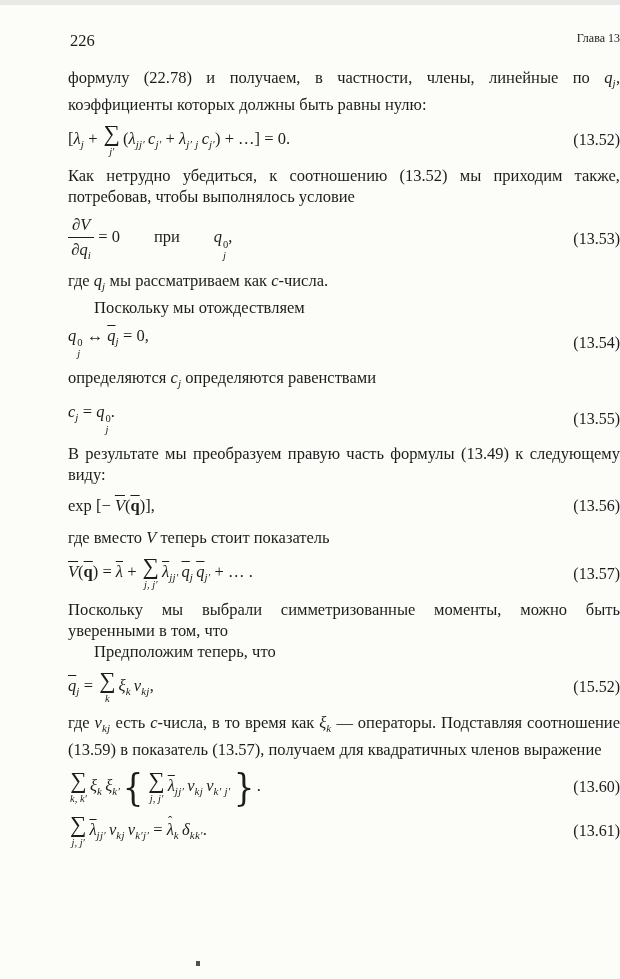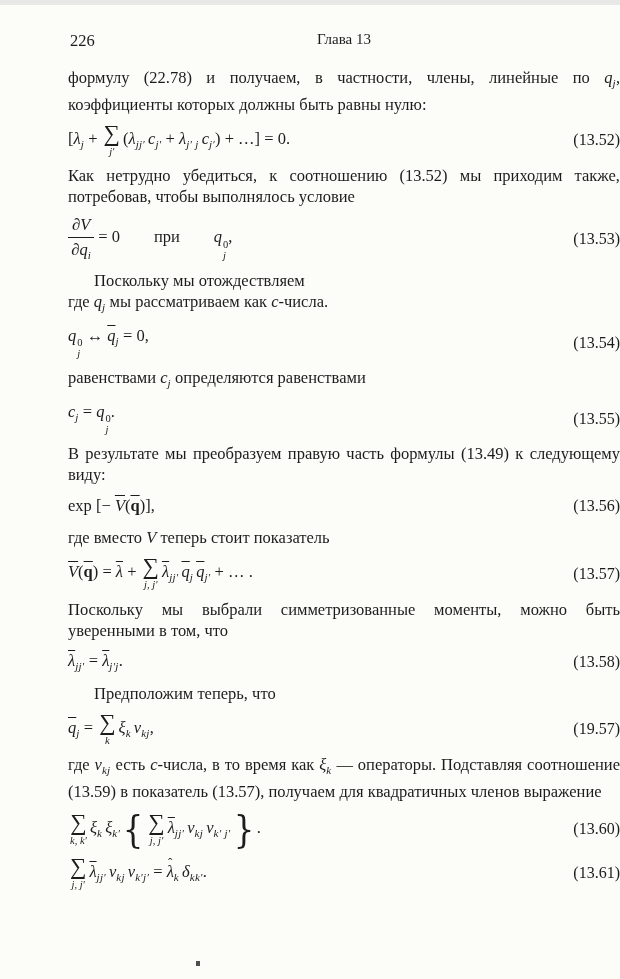--- a/index.html
+++ b/index.html
@@ -1,21 +1,21 @@
 <!DOCTYPE html>
 <html><head>
 <meta charset="utf-8">
 <style>
   html,body{margin:0;padding:0;background:#e8e8e6;}
   .page{position:relative;width:620px;height:979px;margin:5px auto;background:#fcfcf9;
         font-family:"Liberation Serif","DejaVu Serif",serif;color:#1c1c1c;overflow:hidden;padding-left:28px;}
   .content{padding:26px 28px 0 40px;}
   .pghead{position:relative;height:22px;margin-bottom:14px;}
   .pgnum{position:absolute;left:2px;top:0;font-size:16.5px;}
-  .chapter{position:absolute;left:0;right:0;top:0;text-align:center;font-size:15px;}
+  .chapter{position:absolute;left:0;right:0;top:0;text-align:right;font-size:12px;}
   .para{margin:0;font-size:16.5px;line-height:21px;text-align:justify;}
   .indent{text-indent:26px;}
   .v{font-style:italic;}
   .up{font-style:normal;}
   .sb{font-size:11px;font-style:italic;vertical-align:-4px;letter-spacing:.3px;}
   .ml2{margin-left:3px;}
   .ov{text-decoration:overline;text-decoration-thickness:1px;}
   .bq{font-weight:700;font-style:normal;}
   .eq{position:relative;display:flex;align-items:center;margin:8px 0;min-height:26px;font-size:16.5px;}
   .math{display:inline-block;white-space:nowrap;}
@@ -59,32 +59,32 @@
     <p class="para"><span>Как нетрудно убедиться, к соотношению (13.52) мы приходим также, потребовав, чтобы выполнялось условие</span></p>
 
     <div class="eq">
         <span class="math"><span class="frac"><span class="fnum"><span class="v">∂V</span></span><span class="fden"><span class="v">∂q</span><span class="sb">i</span></span></span><span class="up">= 0</span><span class="gap"></span><span class="up">при</span><span class="gap"></span><span class="v">q</span><span class="ss">
             <span class="ss-s">0</span>
             <span>j</span>
           </span><span class="up">,</span></span>
         <span class="eqnum">(13.53)</span>
       </div>
 
+    <p class="para"><span>где </span><span class="v">q</span><span class="sb">j</span><span> мы рассматриваем как </span><span class="v">c</span><span>-числа.</span></p>
     <p class="para indent"><span>Поскольку мы отождествляем</span></p>
-    <p class="para"><span>где </span><span class="v">q</span><span class="sb">j</span><span> мы рассматриваем как </span><span class="v">c</span><span>-числа.</span></p>
 
     <div class="eq">
         <span class="math"><span class="v">q</span><span class="ss">
             <span class="ss-s">0</span>
             <span>j</span>
           </span><span class="up"> ↔ </span><span class="v ov">q</span><span class="sb">j</span><span class="up"> = 0,</span></span>
         <span class="eqnum">(13.54)</span>
       </div>
 
-    <p class="para"><span>равенствами </span><span class="v">c</span><span class="sb">j</span><span> определяются равенствами</span></p>
+    <p class="para"><span>определяются </span><span class="v">c</span><span class="sb">j</span><span> определяются равенствами</span></p>
 
     <div class="eq">
         <span class="math"><span class="v">c</span><span class="sb">j</span><span class="up"> = </span><span class="v">q</span><span class="ss">
             <span class="ss-s">0</span>
             <span>j</span>
           </span><span class="up">.</span></span>
         <span class="eqnum">(13.55)</span>
       </div>
 
     <p class="para"><span>В результате мы преобразуем правую часть формулы (13.49) к следующему виду:</span></p>
@@ -99,33 +99,29 @@
     <div class="eq">
         <span class="math"><span class="v ov">V</span><span class="up">(</span><span class="bq ov">q</span><span class="up">) = </span><span class="v ov">λ</span><span class="up"> + </span><span class="sum">
             <span class="sg">∑</span>
             <span class="lm">j, j′</span>
           </span><span class="v ov">λ</span><span class="sb">jj′</span><span class="v ov ml2">q</span><span class="sb">j</span><span class="v ov ml2">q</span><span class="sb">j′</span><span class="up"> + … .</span></span>
         <span class="eqnum">(13.57)</span>
       </div>
 
     <p class="para"><span>Поскольку мы выбрали симметризованные моменты, можно быть уверенными в том, что</span></p>
 
-    <div class="eq">
-        <span class="math"><span class="v ov">λ</span><span class="sb">jj′</span><span class="up"> = </span><span class="v ov">λ</span><span class="sb">j′j</span><span class="up">.</span></span>
-        <span class="eqnum">(13.58)</span>
-      </div>
 
     <p class="para indent"><span>Предположим теперь, что</span></p>
 
     <div class="eq">
         <span class="math"><span class="v ov">q</span><span class="sb">j</span><span class="up"> = </span><span class="sum">
             <span class="sg">∑</span>
             <span class="lm">k</span>
           </span><span class="v">ξ</span><span class="sb">k</span><span class="v ml2">v</span><span class="sb">kj</span><span class="up">,</span></span>
-        <span class="eqnum">(19.57)</span>
+        <span class="eqnum">(15.52)</span>
       </div>
 
     <p class="para"><span>где </span><span class="v">v</span><span class="sb">kj</span><span> есть </span><span class="v">c</span><span>-числа, в то время как </span><span class="v">ξ</span><span class="sb">k</span><span> — операторы. Подставляя соотношение (13.59) в показатель (13.57), получаем для квадратичных членов выражение</span></p>
 
     <div class="eq">
         <span class="math"><span class="sum">
             <span class="sg">∑</span>
             <span class="lm">k, k′</span>
           </span><span class="v">ξ</span><span class="sb">k</span><span class="v ml2">ξ</span><span class="sb">k′</span><span class="brace">{</span><span class="sum">
             <span class="sg">∑</span>

